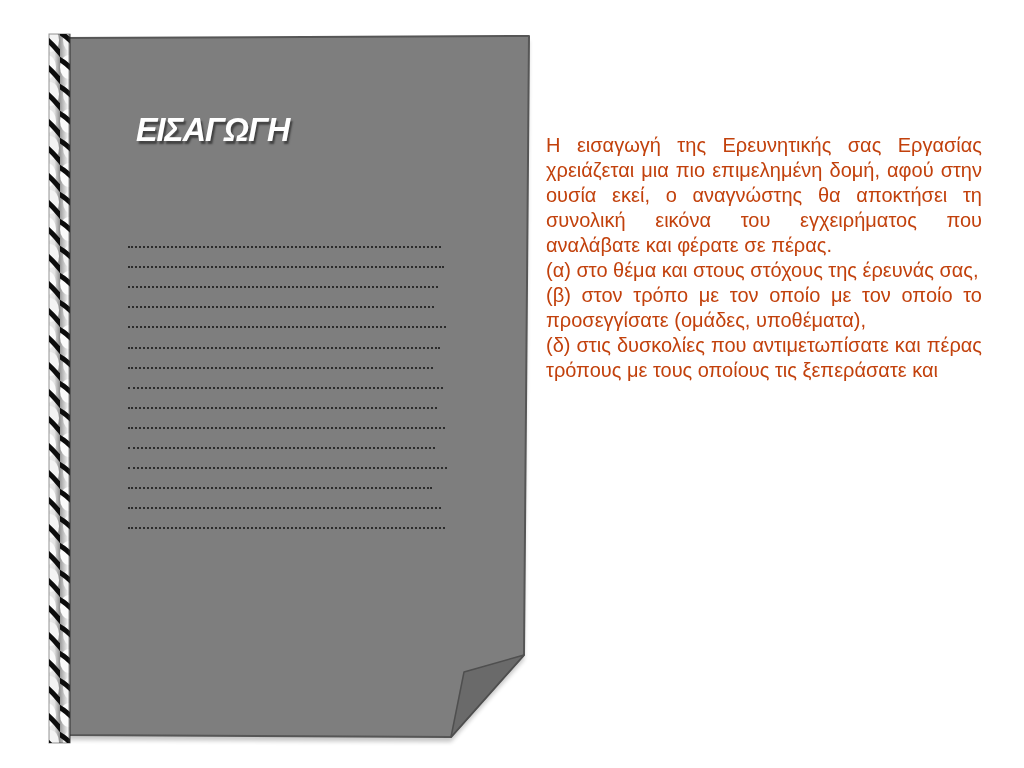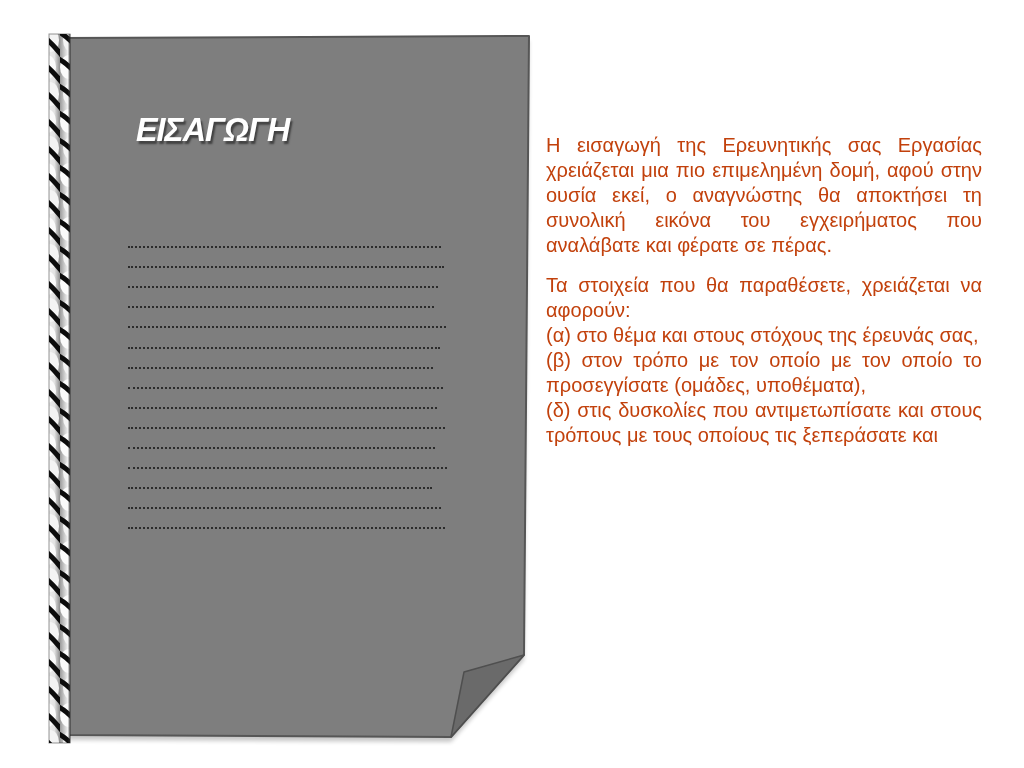--- a/index.html
+++ b/index.html
@@ -114,19 +114,18 @@
         <div class="dotted-line" style="width: 307px; border-bottom-color: rgb(43, 43, 43);"></div>
         <div class="dotted-line" style="width: 319px; border-bottom-color: rgb(43, 43, 43);"></div>
         <div class="dotted-line" style="width: 304px; border-bottom-color: rgb(43, 43, 43);"></div>
         <div class="dotted-line" style="width: 313px; border-bottom-color: rgb(43, 43, 43);"></div>
         <div class="dotted-line" style="width: 317px; border-bottom-color: rgb(43, 43, 43);"></div>
       </div>
   </div>
 
   <div class="text-col">
     <p>Η εισαγωγή της Ερευνητικής σας Εργασίας χρειάζεται μια πιο επιμελημένη δομή, αφού στην ουσία εκεί, ο αναγνώστης θα αποκτήσει τη συνολική εικόνα του εγχειρήματος που αναλάβατε και φέρατε σε πέρας.</p>
-    <p class="para-intro">Τα στοιχεία που θα παραθέσετε, χρειάζεται να αφορούν:</p>
     <p>(α) στο θέμα και στους στόχους της έρευνάς σας,</p>
     <p>(β) στον τρόπο με τον οποίο με τον οποίο το προσεγγίσατε (ομάδες, υποθέματα),</p>
-    <p>(δ) στις δυσκολίες που αντιμετωπίσατε και στους τρόπους με τους οποίους τις ξεπεράσατε και</p>
+    <p>(δ) στις δυσκολίες που αντιμετωπίσατε και πέρας τρόπους με τους οποίους τις ξεπεράσατε και</p>
   </div>
 
 </div>
 
 </body></html>

